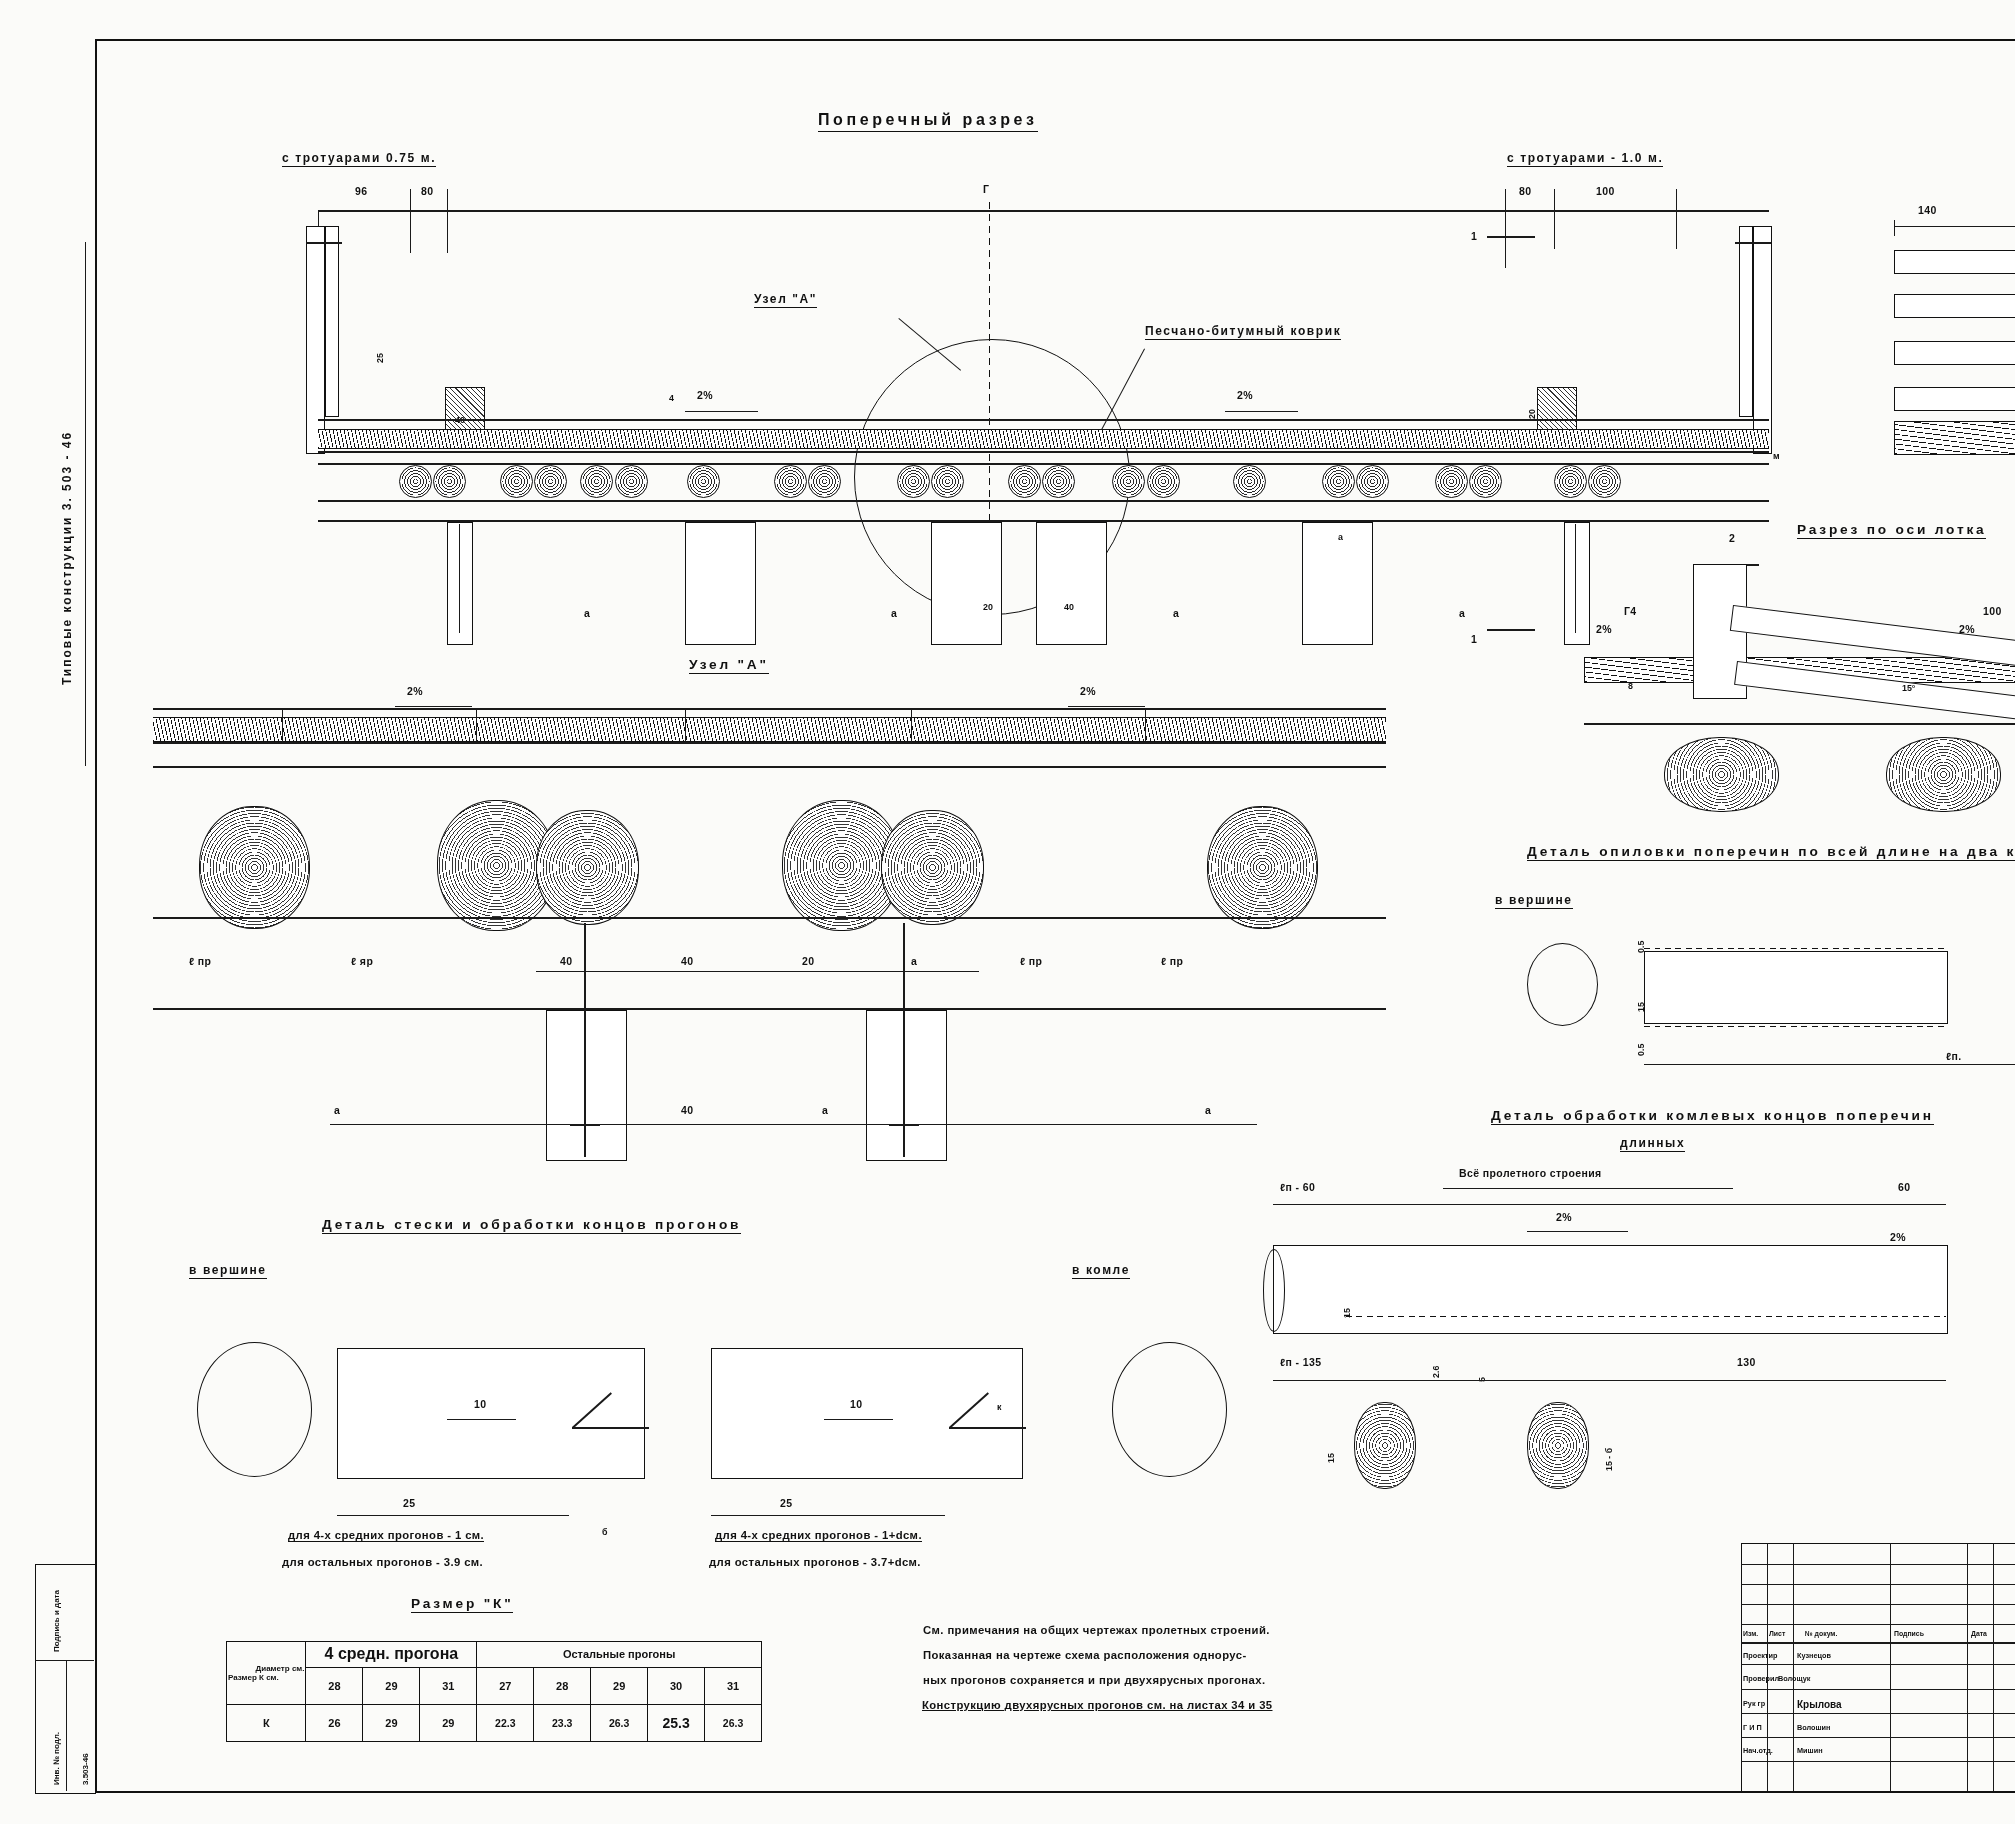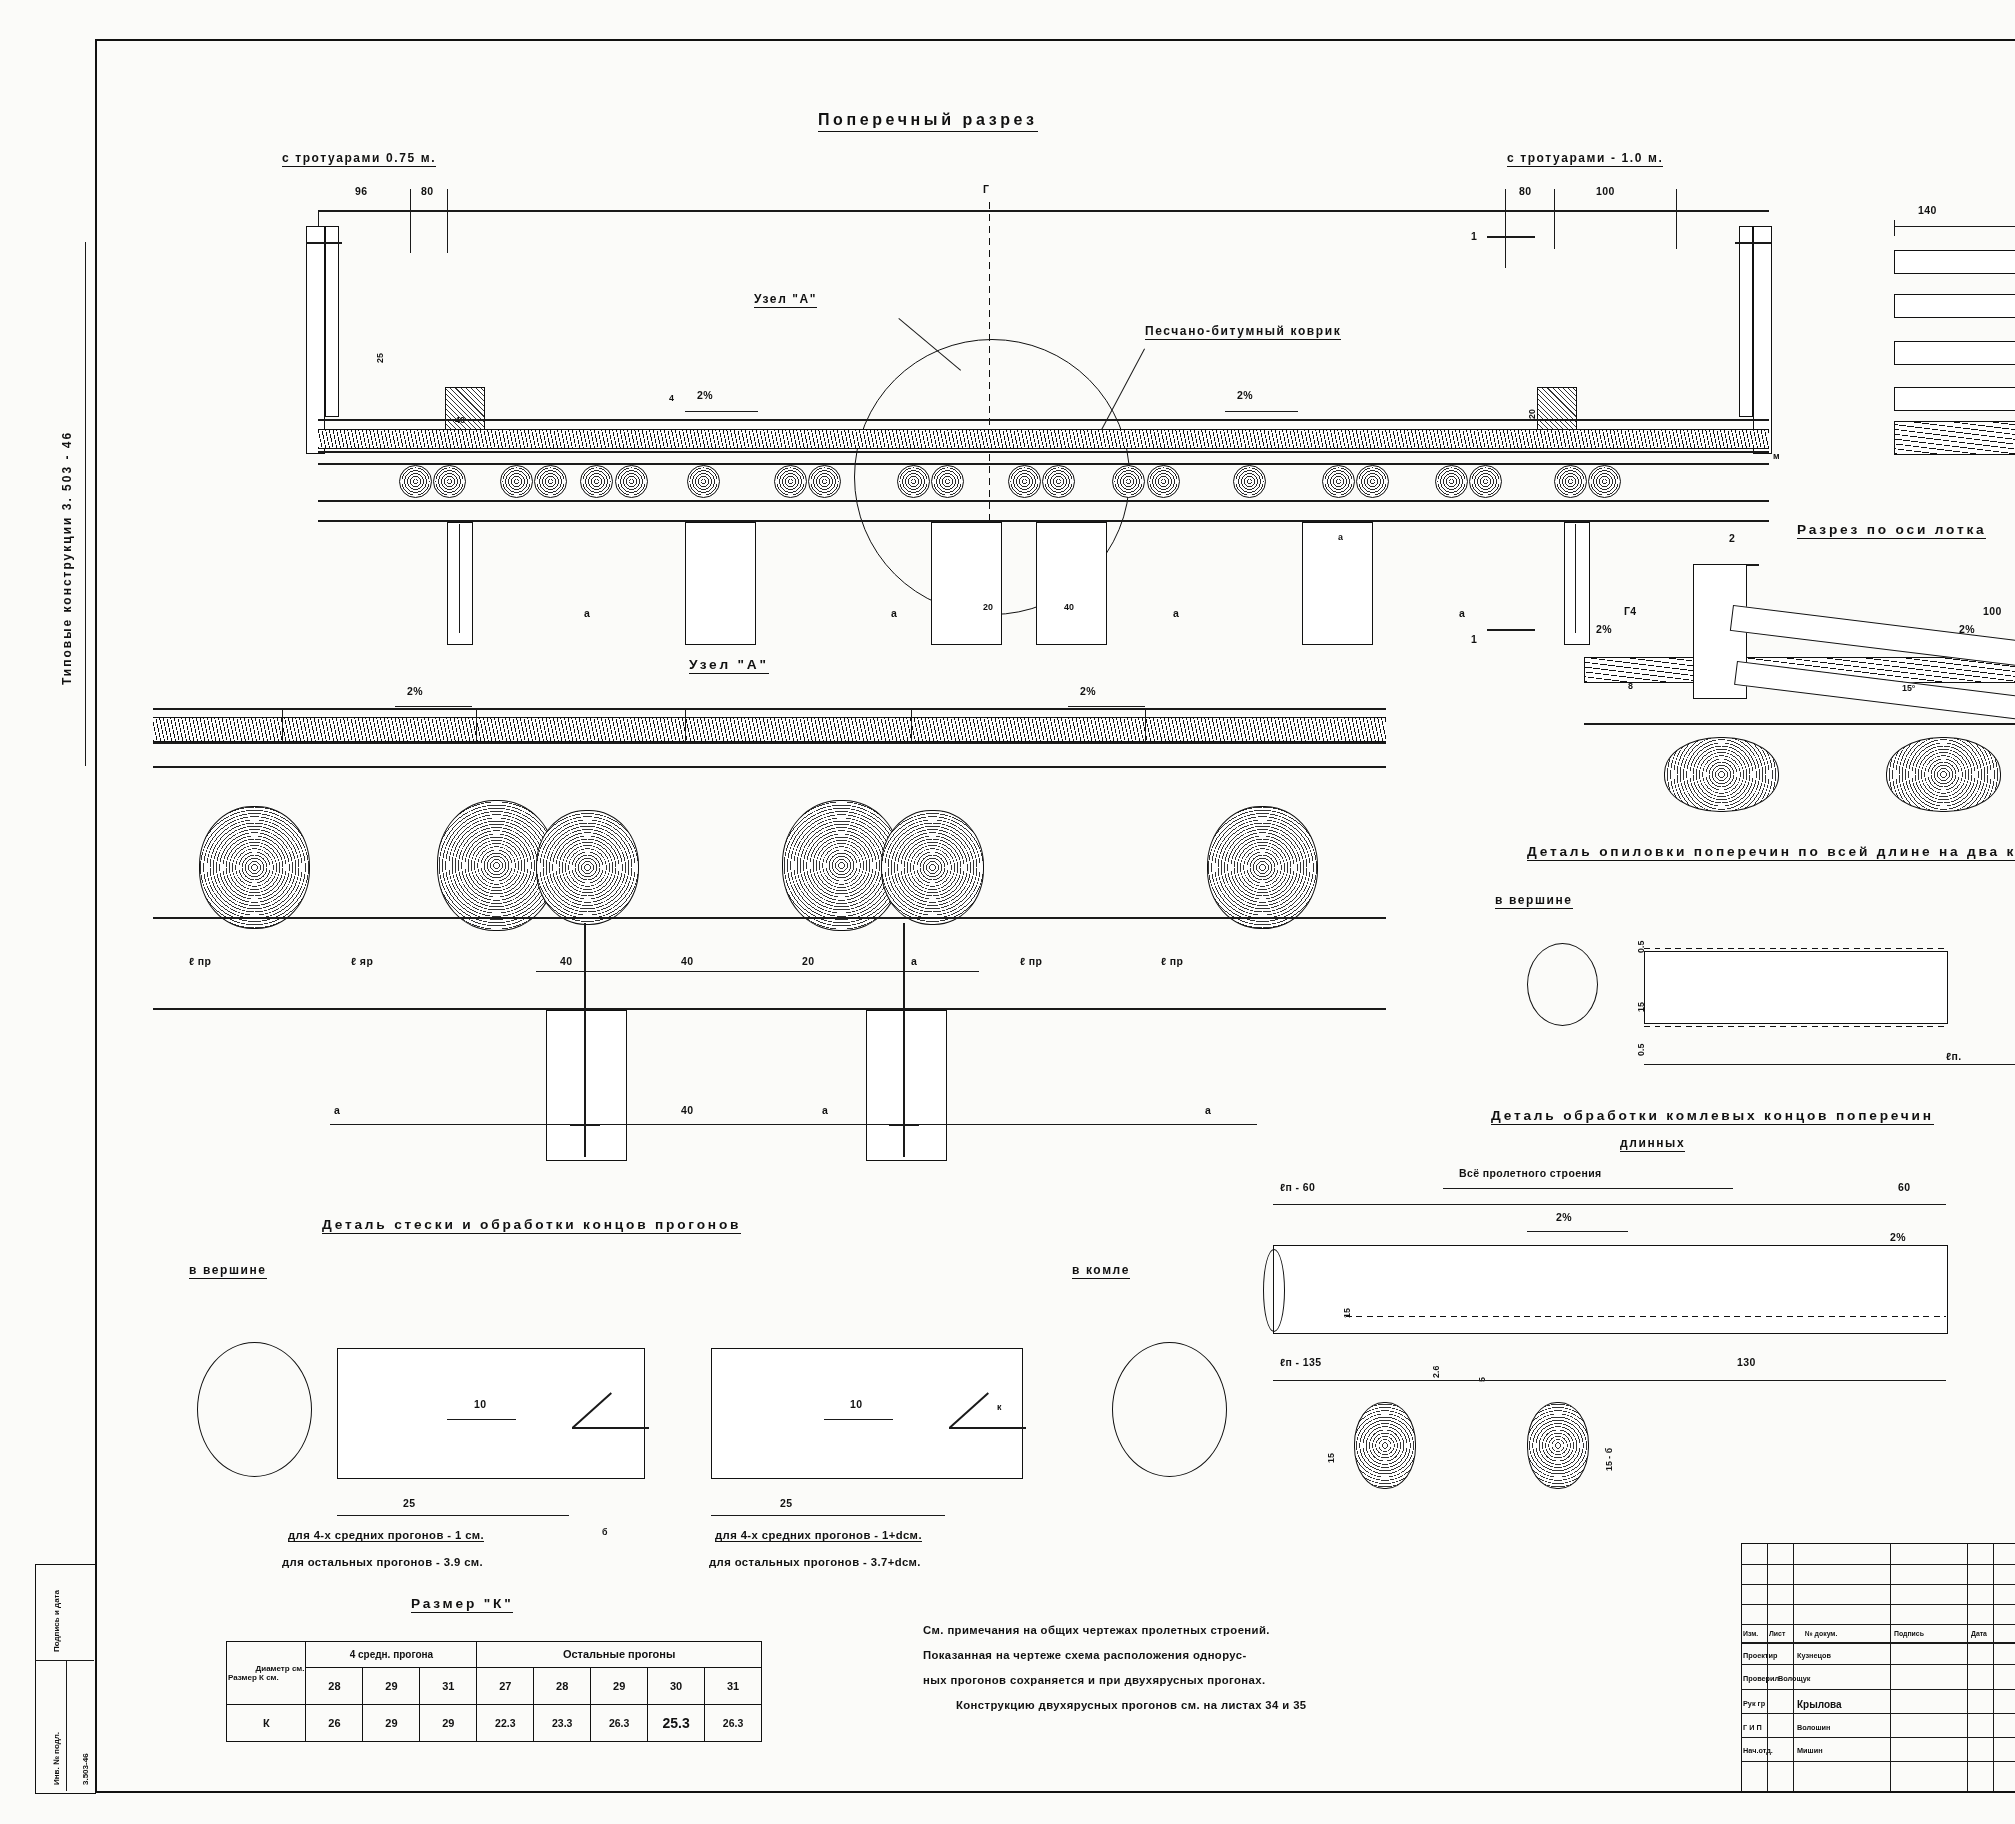--- a/index.html
+++ b/index.html
@@ -316,21 +316,21 @@
 
   <div class="txt hdr2" style="left:411px;top:1596px;">Размер "К"</div>
 
   <table class="tbl" style="left:226px;top:1641px;width:536px;">
     <tbody>
         <tr>
       <td rowspan="2" style="width:71px;font-size:8px;line-height:1.15;">
         <div style="text-align:right;">Диаметр см.</div>
         <div style="text-align:left;">Размер К см.</div>
       </td>
-      <td colspan="3" style="font-size:10px;height:22.6px;">4 средн. прогона</td>
+      <td colspan="3" style="font-size:16px;height:22.6px;">4 средн. прогона</td>
       <td colspan="5" style="font-size:11px;">Остальные прогоны</td>
     </tr>
     <tr>
       <td style="font-size:11px;height:34px;width:50px;">28</td>
       <td style="font-size:11px;width:50px;">29</td>
       <td style="font-size:11px;width:50px;">31</td>
       <td style="font-size:11px;width:50px;">27</td>
       <td style="font-size:11px;width:50px;">28</td>
       <td style="font-size:11px;width:50px;">29</td>
       <td style="font-size:11px;width:50px;">30</td>
@@ -346,21 +346,21 @@
       <td style="font-size:10.5px;">26.3</td>
       <td style="font-size:14px;">25.3</td>
       <td style="font-size:10.5px;">26.3</td>
     </tr>
   </tbody>
     </table>
 
   <div class="txt note" style="left:923px;top:1624px;">См. примечания на общих чертежах пролетных строений.</div>
   <div class="txt note" style="left:923px;top:1649px;">Показанная на чертеже схема расположения однорус-</div>
   <div class="txt note" style="left:923px;top:1674px;">ных прогонов сохраняется и при двухярусных прогонах.</div>
-  <div class="txt note" style="left:956px;top:1699px;">Конструкцию двухярусных прогонов см. на листах 34 и 35</div>
+  <div class="txt note" style="left:922px;top:1699px;text-decoration:underline;">Конструкцию двухярусных прогонов см. на листах 34 и 35</div>
 
   <div class="frame" style="left:1741px;top:1543px;width:831px;height:248px;"></div>
 
   <div class="ln abs" style="left:1741px;top:1564px;width:278px;height:1.2px;"></div>
   <div class="ln abs" style="left:1741px;top:1584px;width:278px;height:1.2px;"></div>
   <div class="ln abs" style="left:1741px;top:1604px;width:278px;height:1.2px;"></div>
   <div class="ln abs" style="left:1741px;top:1624px;width:278px;height:1.2px;"></div>
   <div class="ln abs" style="left:1741px;top:1642px;width:278px;height:1.6px;"></div>
   <div class="ln abs" style="left:1741px;top:1664px;width:278px;height:1.2px;"></div>
   <div class="ln abs" style="left:1741px;top:1689px;width:278px;height:1.2px;"></div>

